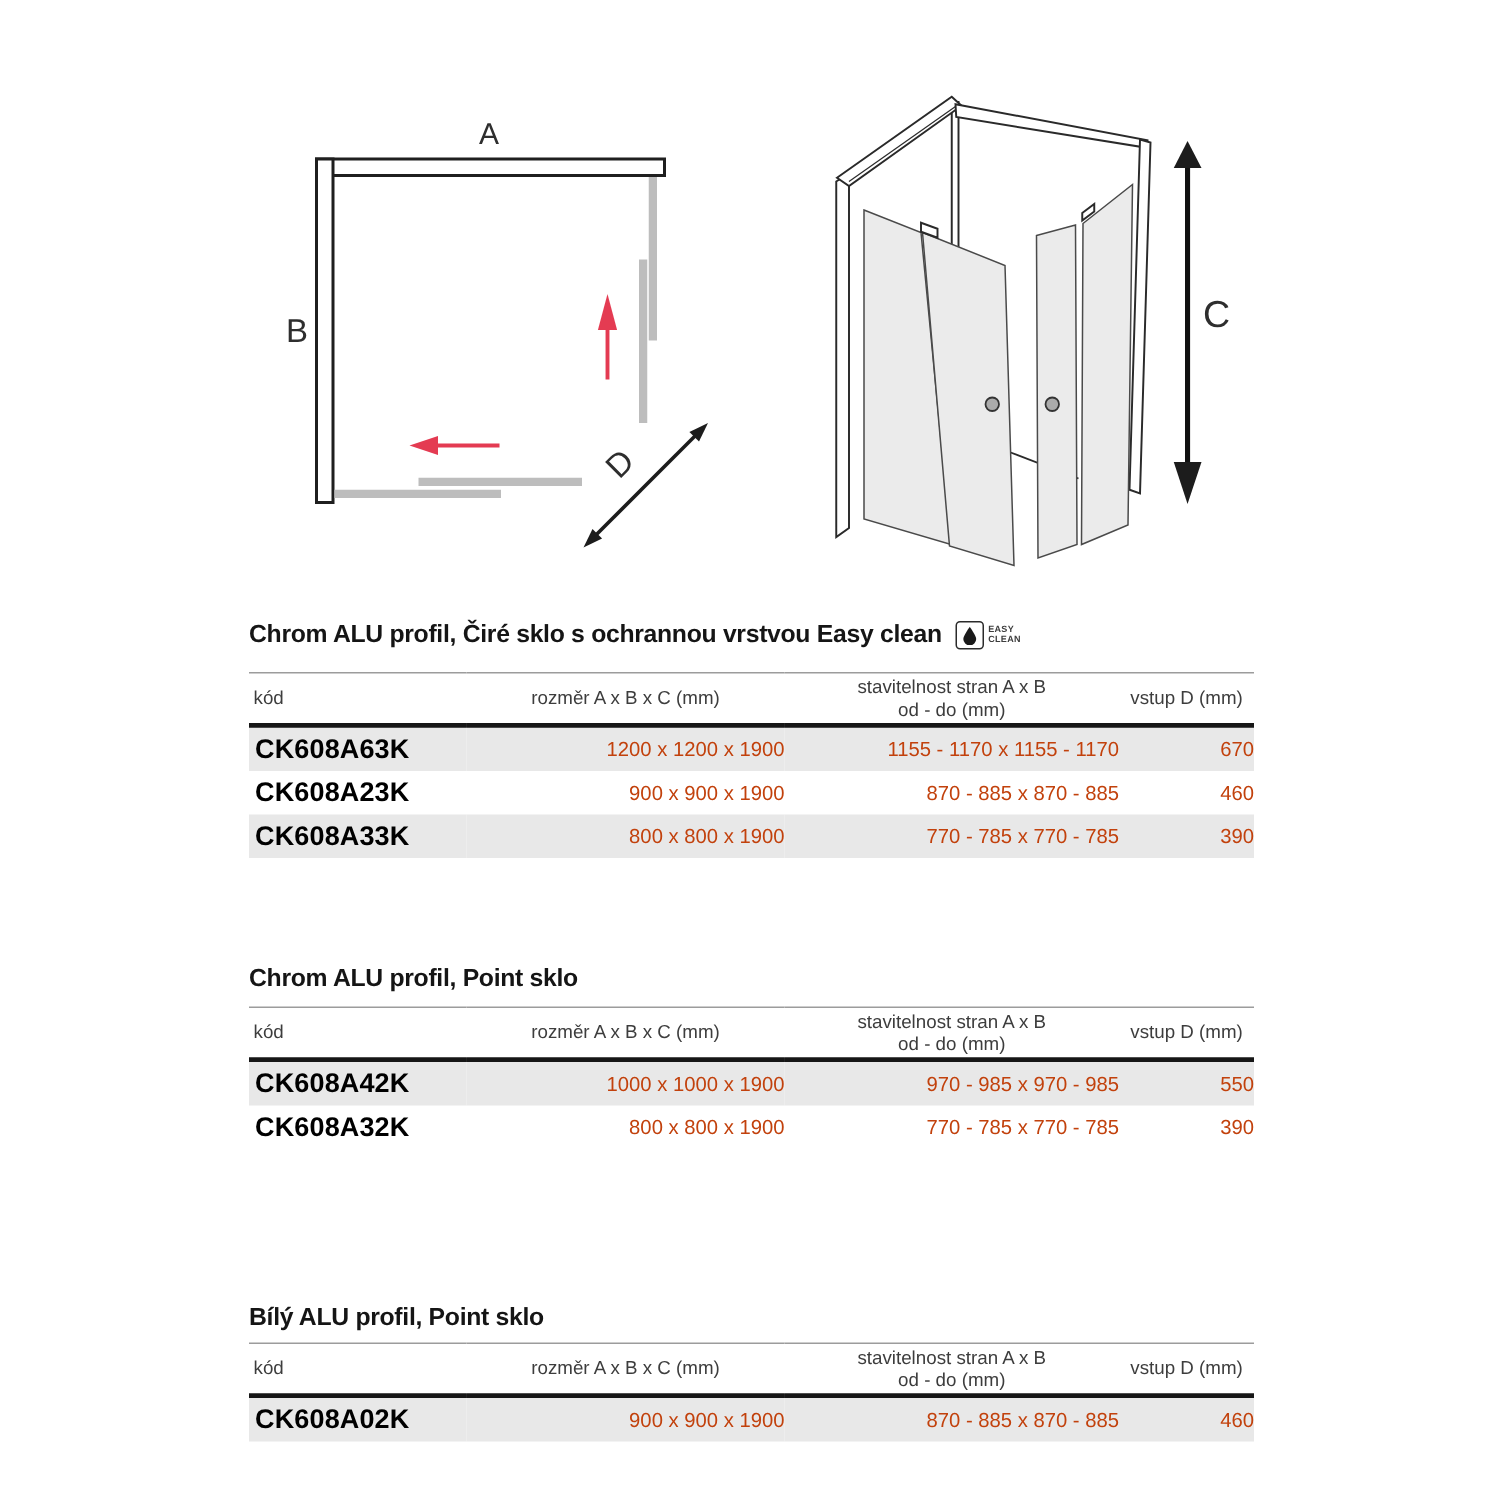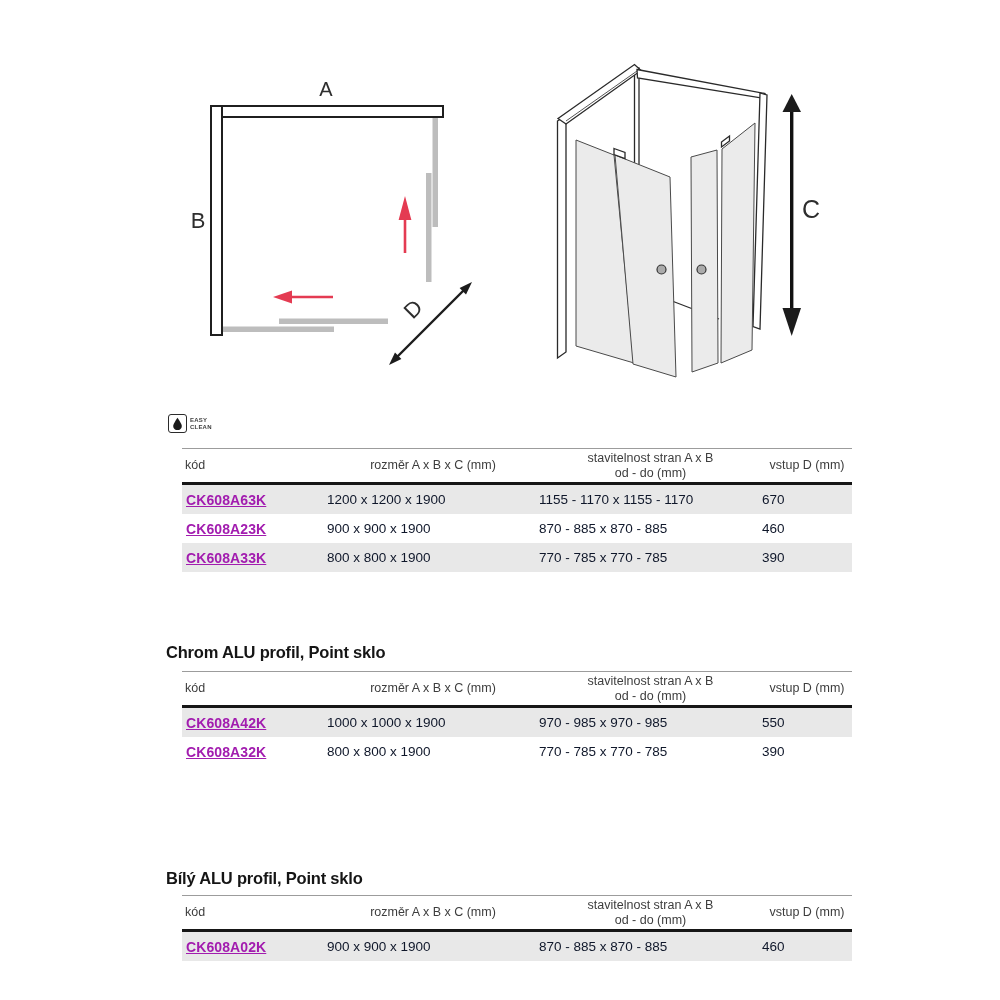--- a/index.html
+++ b/index.html
@@ -25,31 +25,31 @@
   
   .ec-badge{display:inline-flex;align-items:center;gap:3px;margin-left:2px;}
   .ec-box{
     width:17px;height:17px;border:1.6px solid #2b2b2b;border-radius:3px;
     display:flex;align-items:center;justify-content:center;background:#fff;flex:0 0 auto;
   }
   .ec-text{display:flex;flex-direction:column;font-size:6px;font-weight:bold;
     color:#3d3d3d;line-height:1.15;letter-spacing:.2px;}
 
   
-  table.spec{border-collapse:collapse;table-layout:fixed;width:670px;margin-left:16px;}
+  table.spec{border-collapse:collapse;table-layout:fixed;width:670px;}
   .spec th{
     border-top:1.2px solid #9c9c9c;border-bottom:3px solid #161616;
     font-weight:normal;font-size:12.5px;color:#3d3d3d;white-space:pre-line;
     line-height:1.18;height:33px;vertical-align:middle;padding:0;text-align:center;
   }
   .spec th:first-child{text-align:left;padding-left:3px;}
-  .spec td{height:29px;font-size:13.5px;color:#0f172a;text-align:left;padding:0;}
+  .spec td{height:29px;font-size:13.5px;color:#c2410c;text-align:right;padding:0;}
   .spec td:first-child{
-    text-align:left;font-weight:bold;font-size:14px;color:#a21caf;
-    padding-left:4px;letter-spacing:.1px;text-decoration:underline;
+    text-align:left;font-weight:bold;font-size:18px;color:#000000;
+    padding-left:4px;letter-spacing:.1px;
   }
   .spec tbody tr:nth-child(odd){background:var(--row-shade);}
 
   
   .frame{fill:#ffffff;stroke:var(--ink);stroke-width:2;}
   .frame3d{fill:#ffffff;stroke:#2a2a2a;stroke-width:1.3;}
   .gbar{fill:var(--door-gray);stroke:none;}
   .glass{fill:#ebebeb;stroke:#4a4a4a;stroke-width:1;}
   .red-stroke{stroke:var(--accent-red);stroke-width:2.6;fill:none;}
   .red-fill{fill:var(--accent-red);}
@@ -116,20 +116,21 @@
 
   <g>
     <line x1="791.7" y1="109" x2="791.7" y2="309" stroke="#111" stroke-width="3.4"></line>
     <polygon class="blk-fill" points="791.7,94 782.5,112 801,112"></polygon>
     <polygon class="blk-fill" points="791.7,336 782.5,308 801,308"></polygon>
   </g>
   <text class="dim-label" x="811" y="218" font-size="25" text-anchor="middle">C</text>
 </svg>
 
 <div class="abs section-title" style="left:166px;top:414px">
+  <span>Chrom ALU profil, Čiré sklo s ochrannou vrstvou Easy clean</span>
   <span class="ec-badge">
     <span class="ec-box">
       <svg width="11" height="13" viewBox="0 0 11 13">
           <path d="M5.5 0.8 C5.5 0.8 1.2 6.8 1.2 9 a4.3 4.3 0 0 0 8.6 0 C9.8 6.8 5.5 0.8 5.5 0.8 Z" fill="#1a1a1a"></path>
         </svg>
     </span>
     <span class="ec-text">
       <span>EASY</span>
       <span>CLEAN</span>
     </span>

